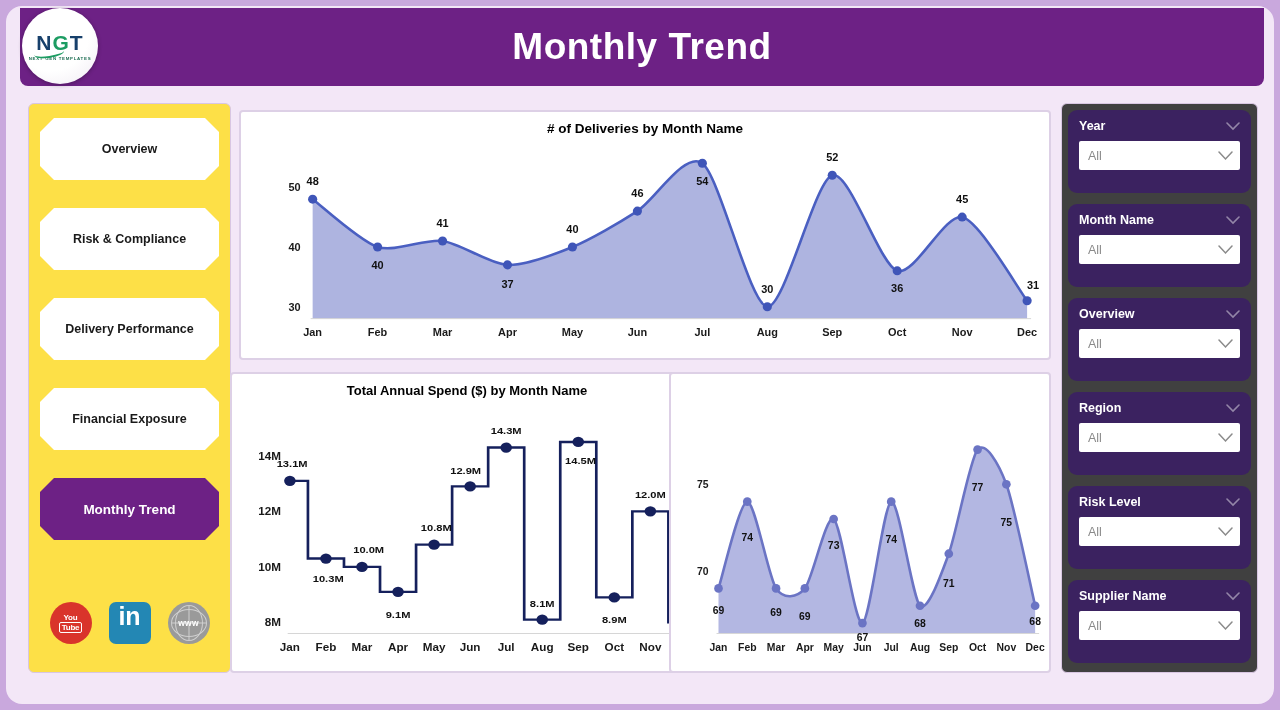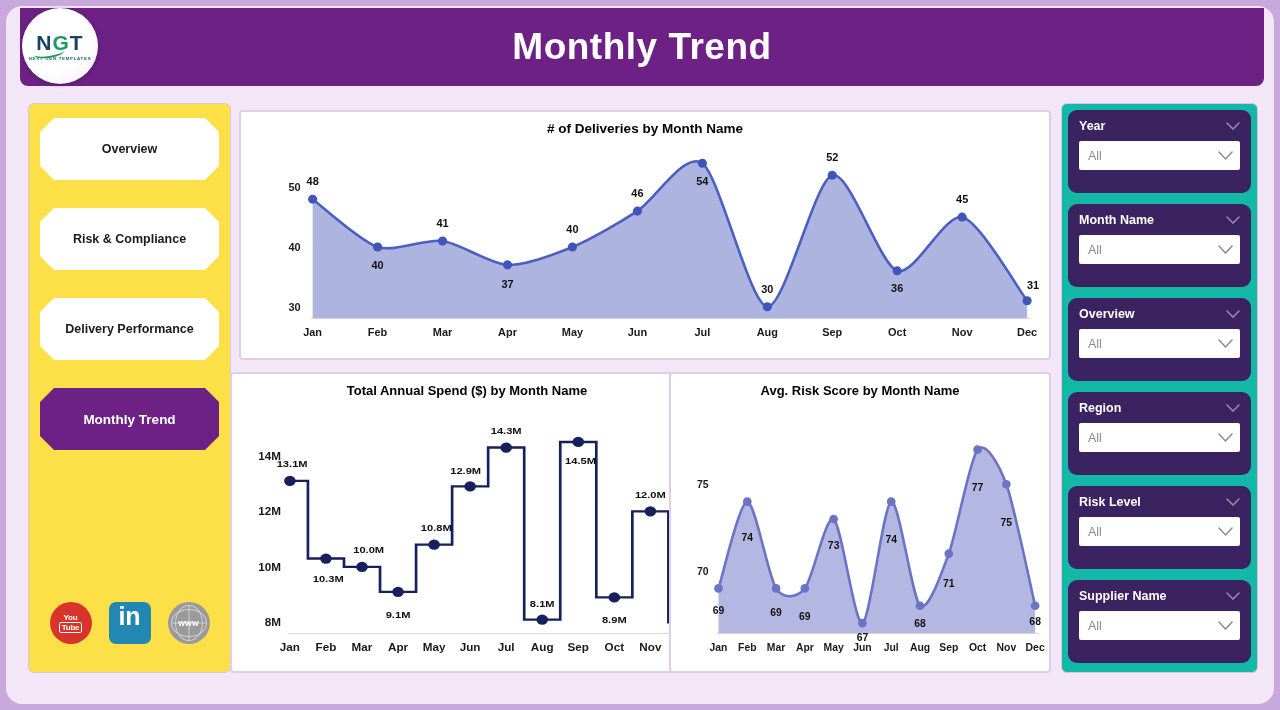--- a/index.html
+++ b/index.html
@@ -169,21 +169,21 @@
   .dlab { font-size: 11px; text-anchor: middle; fill: #111111; font-weight: bold; }
   #card-spend .ylab, #card-spend .xlab { font-size: 10.5px; }
   #card-spend .dlab { font-size: 10px; }
   #card-risk .ylab, #card-risk .xlab { font-size: 10.5px; }
   #card-risk .dlab { font-size: 10.5px; }
 
   
   .filters {
     position: absolute; left: 1055px; top: 97px;
     width: 197px; height: 570px;
-    background: #14b8a6;
+    background: #404040;
     border: 1px solid #d8c6e2;
     border-radius: 6px;
     padding: 6px 6px;
   }
   .slicer {
     background: #3b2260;
     border-radius: 9px;
     height: 83px;
     margin-bottom: 11px;
     padding: 9px 11px 0 11px;
@@ -227,20 +227,23 @@
     <div class="sidebar">
       <div class="nav-list">
         <div class="nav-item">
           <span class="nav-label">Overview</span>
         </div>
         <div class="nav-item">
           <span class="nav-label">Risk &amp; Compliance</span>
         </div>
         <div class="nav-item">
           <span class="nav-label">Delivery Performance</span>
+        </div>
+        <div class="nav-item">
+          <span class="nav-label">Financial Exposure</span>
         </div>
         <div class="nav-item active">
           <span class="nav-label">Monthly Trend</span>
         </div>
       </div>
 
       <div class="social-row">
         <div class="social yt">
           <div class="yt-txt">
             <span>You</span>
@@ -352,21 +355,20 @@
             <text x="278.5454545454545" y="281" class="axis-text xlab">Aug</text>
             <text x="310.90909090909093" y="281" class="axis-text xlab">Sep</text>
             <text x="343.27272727272725" y="281" class="axis-text xlab">Oct</text>
             <text x="375.6363636363636" y="281" class="axis-text xlab">Nov</text>
             <text x="408" y="281" class="axis-text xlab">Dec</text>
           </svg>
       </div>
     </div>
 
     <div class="card" id="card-risk">
-      <div class="card-title">Avg. Risk Score by Month Name</div>
       <div class="plot">
         <svg id="svg-risk" viewBox="0 0 382 301" preserveAspectRatio="none">
             <text x="38" y="203.7000000000001" class="axis-text ylab" text-anchor="end">70</text>
             <text x="38" y="115.78333333333345" class="axis-text ylab" text-anchor="end">75</text>
             <path d="M48,217.28333333333345C51.878787878787875,205.56111111111122 69.33333333333334,129.36666666666676 77.0909090909091,129.36666666666676C84.84848484848484,129.36666666666676 98.42424242424244,205.56111111111122 106.18181818181819,217.28333333333345C113.93939393939394,229.00555555555567 127.5151515151515,226.6611111111112 135.27272727272725,217.28333333333345C143.030303030303,207.90555555555568 156.60606060606062,142.2611111111112 164.36363636363637,146.9500000000001C172.12121212121212,151.638888888889 185.69696969696972,254.79444444444454 193.45454545454547,252.4500000000001C201.21212121212122,250.10555555555567 214.78787878787878,131.7111111111112 222.54545454545453,129.36666666666676C230.30303030303028,127.02222222222231 243.87878787878788,227.83333333333343 251.63636363636363,234.86666666666676C259.3939393939394,241.9000000000001 272.969696969697,203.21666666666678 280.72727272727275,182.1166666666668C288.4848484848485,161.0166666666668 302.06060606060606,85.99444444444454 309.8181818181818,76.61666666666676C317.57575757575756,67.23888888888898 331.1515151515152,90.68333333333345 338.90909090909093,111.78333333333345C346.6666666666667,132.88333333333344 364.1212121212121,218.45555555555566 368,234.86666666666676L368,263L48,263Z" fill="#b3b7e2" stroke="none"></path>
             <path d="M48,217.28333333333345C51.878787878787875,205.56111111111122 69.33333333333334,129.36666666666676 77.0909090909091,129.36666666666676C84.84848484848484,129.36666666666676 98.42424242424244,205.56111111111122 106.18181818181819,217.28333333333345C113.93939393939394,229.00555555555567 127.5151515151515,226.6611111111112 135.27272727272725,217.28333333333345C143.030303030303,207.90555555555568 156.60606060606062,142.2611111111112 164.36363636363637,146.9500000000001C172.12121212121212,151.638888888889 185.69696969696972,254.79444444444454 193.45454545454547,252.4500000000001C201.21212121212122,250.10555555555567 214.78787878787878,131.7111111111112 222.54545454545453,129.36666666666676C230.30303030303028,127.02222222222231 243.87878787878788,227.83333333333343 251.63636363636363,234.86666666666676C259.3939393939394,241.9000000000001 272.969696969697,203.21666666666678 280.72727272727275,182.1166666666668C288.4848484848485,161.0166666666668 302.06060606060606,85.99444444444454 309.8181818181818,76.61666666666676C317.57575757575756,67.23888888888898 331.1515151515152,90.68333333333345 338.90909090909093,111.78333333333345C346.6666666666667,132.88333333333344 364.1212121212121,218.45555555555566 368,234.86666666666676" fill="none" stroke="#6b74c4" stroke-width="2.6" stroke-linecap="round" stroke-linejoin="round"></path>
             <line x1="46" y1="263" x2="372" y2="263" stroke="#d6d6d6" stroke-width="1"></line>
             <circle cx="48" cy="217.28333333333345" r="4.4" fill="#6b74c4"></circle>
             <circle cx="77.0909090909091" cy="129.36666666666676" r="4.4" fill="#6b74c4"></circle>
             <circle cx="106.18181818181819" cy="217.28333333333345" r="4.4" fill="#6b74c4"></circle>

